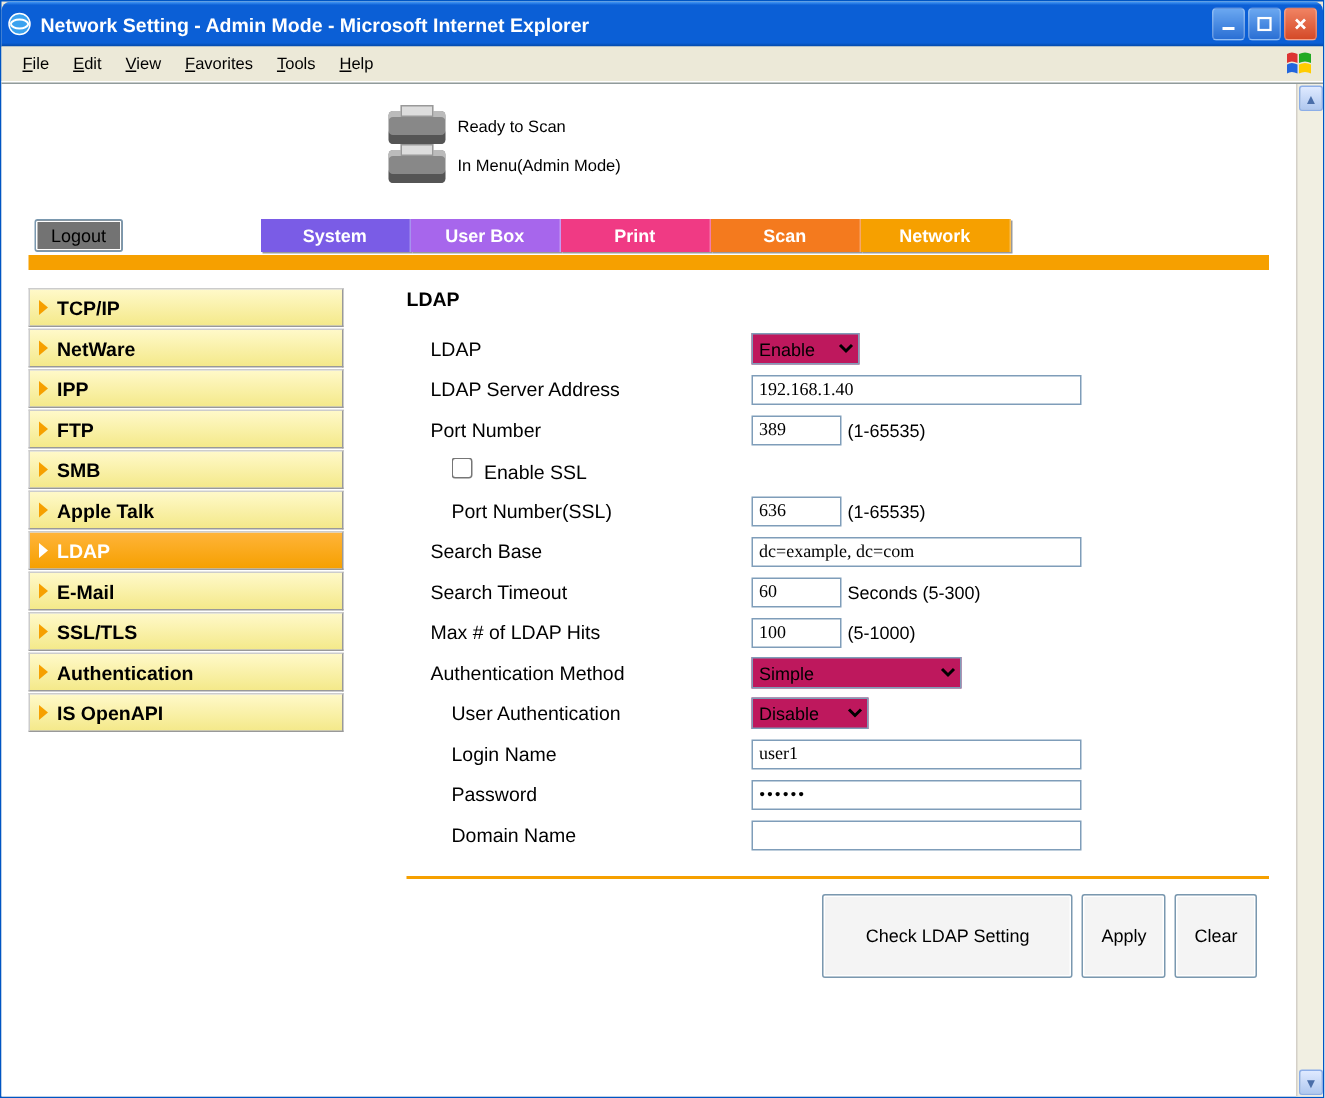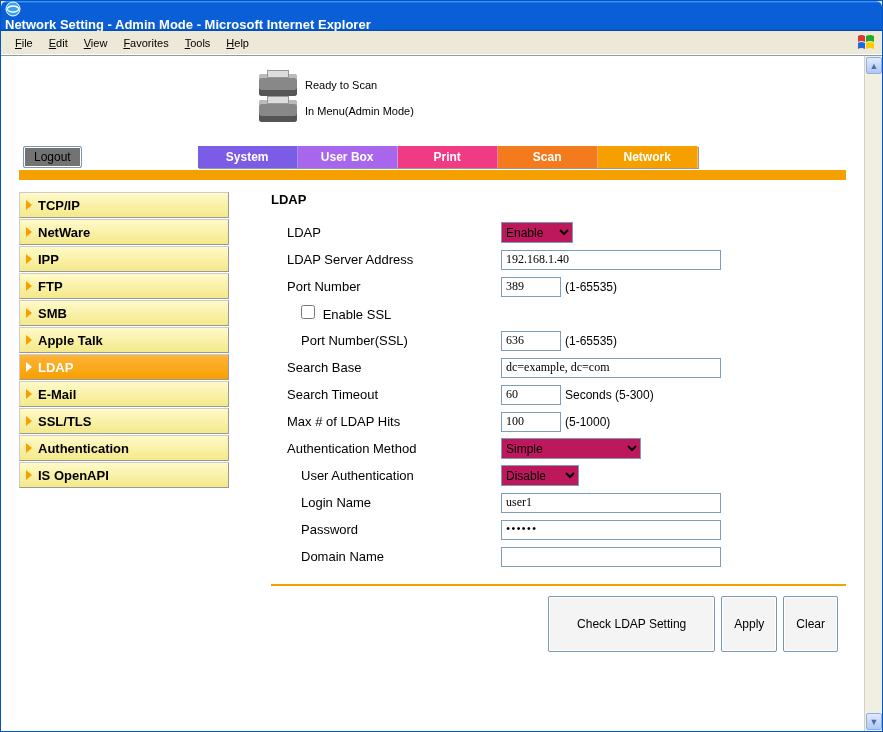--- a/index.html
+++ b/index.html
@@ -1,23 +1,22 @@
 <!DOCTYPE html>
 <html><head>
 <meta charset="utf-8">
 <style>
   * { box-sizing: border-box; }
   body { margin:0; font-family: Tahoma, sans-serif; font-size:11px; background:#fff; }
   .window { width:883px; border:1px solid #0055c4; background:#ece9d8; }
   .titlebar {
     height:30px; background:linear-gradient(to bottom,#3c8cf0 0%,#0a5acb 6%,#0a5acb 50%,#0a5acb 94%,#0a5acb 100%);
     background:linear-gradient(to bottom,#4a9ef8 0%,#0b5fd6 8%,#0b5fd6 92%,#0347a5 100%);
-    display:flex; align-items:flex-start; padding:0 4px; color:#fff; font-weight:bold; font-size:13px;
+    display:flex; align-items:center; padding:0 4px; color:#fff; font-weight:bold; font-size:13px;
     border-radius:6px 6px 0 0;
-    flex-direction:column;
   }
   .titlebar .ie-icon { width:16px; height:16px; margin-right:6px; display:flex;align-items:center;justify-content:center; }
   .titlebar .title { flex:1; }
   .titlebar .win-btns { display:flex; gap:2px; }
   .titlebar .win-btn { width:22px; height:22px; border-radius:3px; display:flex; align-items:center; justify-content:center; font-family:Arial; font-size:12px; font-weight:bold; color:#fff; border:1px solid #fff4; }
   .win-min, .win-max { background:linear-gradient(#6aa7f0,#2a6fd4); }
   .win-close { background:linear-gradient(#f08262,#d44a28); }
   .menubar { height:24px; background:#ece9d8; display:flex; align-items:center; padding:0 6px; font-size:11px; border-bottom:1px solid #fff; position:relative;}
   .menubar .menu-item { padding:2px 8px; cursor:default; }
   .menubar .menu-item:first-letter { text-decoration:underline; }
@@ -30,21 +29,21 @@
   .vscroll .sb-btn.down{position:absolute;bottom:0;}
 
   .page { padding:10px 18px 0 18px; }
   .status-area { margin-left:240px; margin-top:6px;}
   .status-row { display:flex; align-items:center; height:26px;}
   .printer-icon { width:38px; height:22px; background:#888; border-radius:3px; margin-right:8px; position:relative; box-shadow:inset 0 -6px 0 #555, inset 0 4px 0 #bbb;}
   .printer-icon::after{content:"";position:absolute;top:-4px;left:8px;right:8px;height:6px;background:#ddd;border:1px solid #999;}
 
   .topbar { display:flex; align-items:center; margin-top:22px; padding:0 4px;}
   .logout-btn { background:#737373; border:1px solid #7a98af; padding:3px 10px; font-size:12px; border-radius:2px; box-shadow:inset 0 0 0 1px #fff; }
-  .tabs { margin-left:116px; display:flex; }
+  .tabs { margin-left:92px; display:flex; }
   .tab { width:100px; height:22px; color:#fff; font-weight:bold; font-size:12px; display:flex; align-items:center; justify-content:center; border-right:1px solid #ffffff55; box-shadow:1px 1px 0 #999;}
   .tab.system{ background:#7a5ce6;}
   .tab.userbox{ background:#a766ec;}
   .tab.print{ background:#f03a84;}
   .tab.scan{ background:#f47a1e;}
   .tab.network{ background:#f6a000;}
   .orange-bar { height:10px; background:#f6a000; margin-top:2px;}
   .main { display:flex; margin-top:12px;gap:12px; }
   .sidebar { width:210px; }
   .side-item { height:26px; border:1px solid #999; border-top-color:#ccc; border-left-color:#ccc; background:linear-gradient(#fff9c9,#f4e98a); display:flex; align-items:center; padding:0 6px; font-size:13px; font-weight:bold; cursor:default; margin-bottom:1px;}

